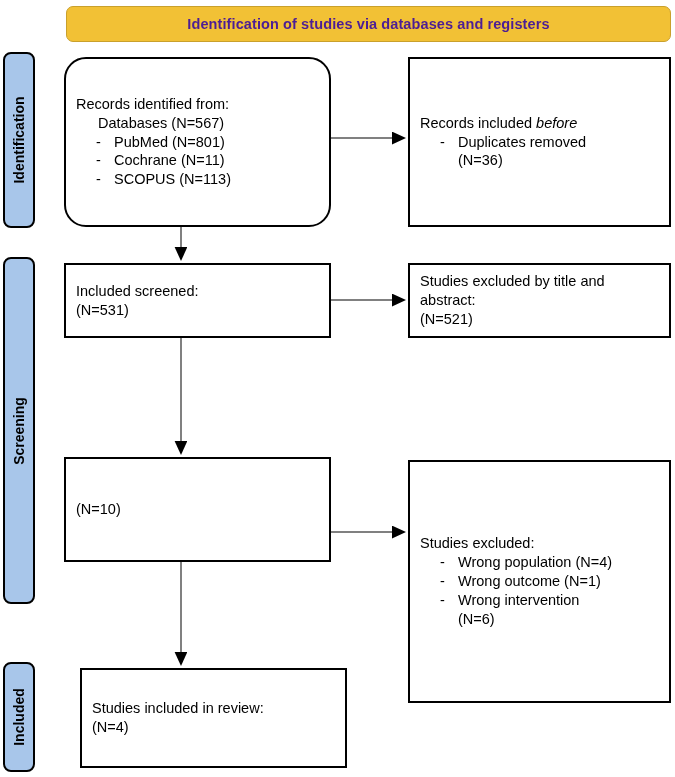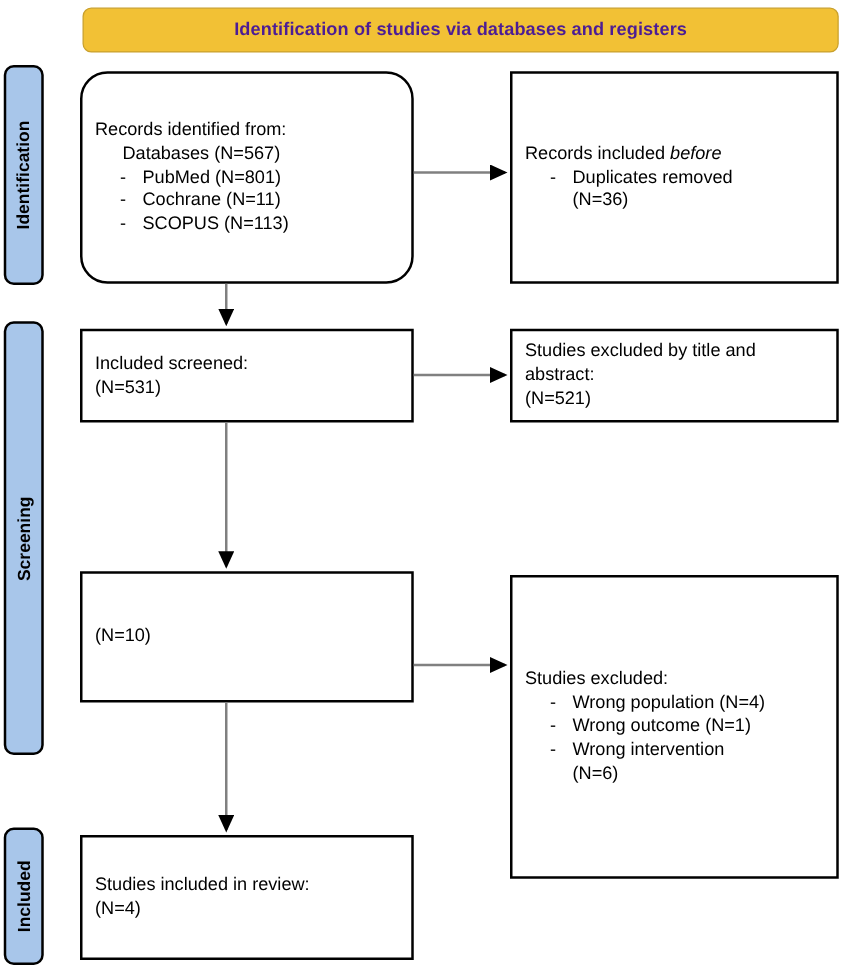--- a/index.html
+++ b/index.html
@@ -184,21 +184,21 @@
         <span class="bullet-text">Wrong outcome (N=1)</span>
       </div>
       <div class="bullet-row">
         <span class="bullet-dash">-</span>
         <span class="bullet-text">Wrong intervention
 (N=6)</span>
       </div>
     </div>
   </div>
 
-  <div class="box" style="left:64px; top:668px; width:267px; height:100px;">
+  <div class="box" style="left:80px; top:668px; width:267px; height:100px;">
     <div class="box-inner">
       <div class="line">Studies included in review:</div>
       <div class="line">(N=4)</div>
     </div>
   </div>
 
   <svg class="conn" style="left:0; top:0;" width="675" height="777">
     <defs>
       <marker id="arrowhead" markerWidth="7" markerHeight="7" refX="6" refY="3.2" orient="auto" markerUnits="strokeWidth">
         <path d="M0,0 L7,3.2 L0,6.4 z" fill="#000000"></path>

